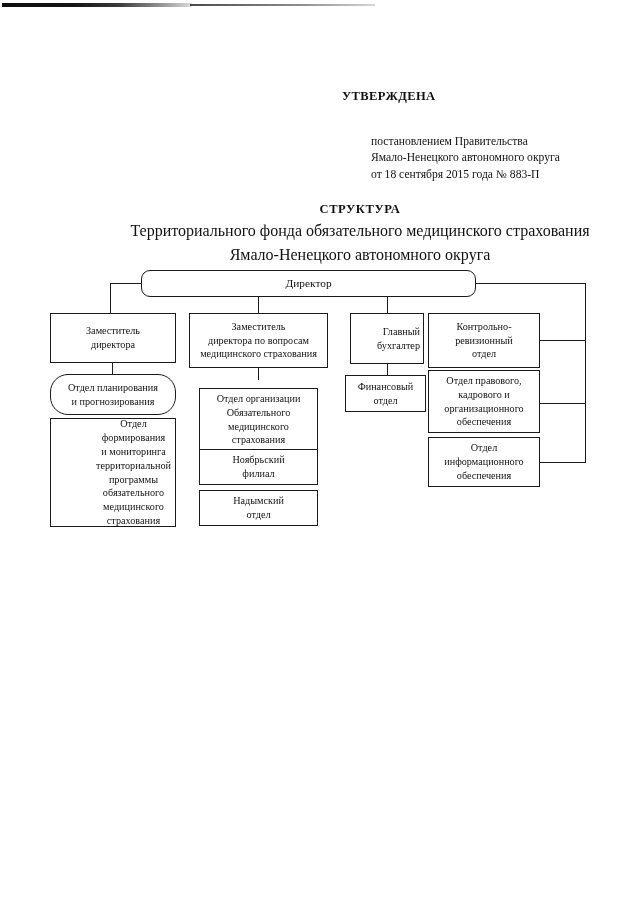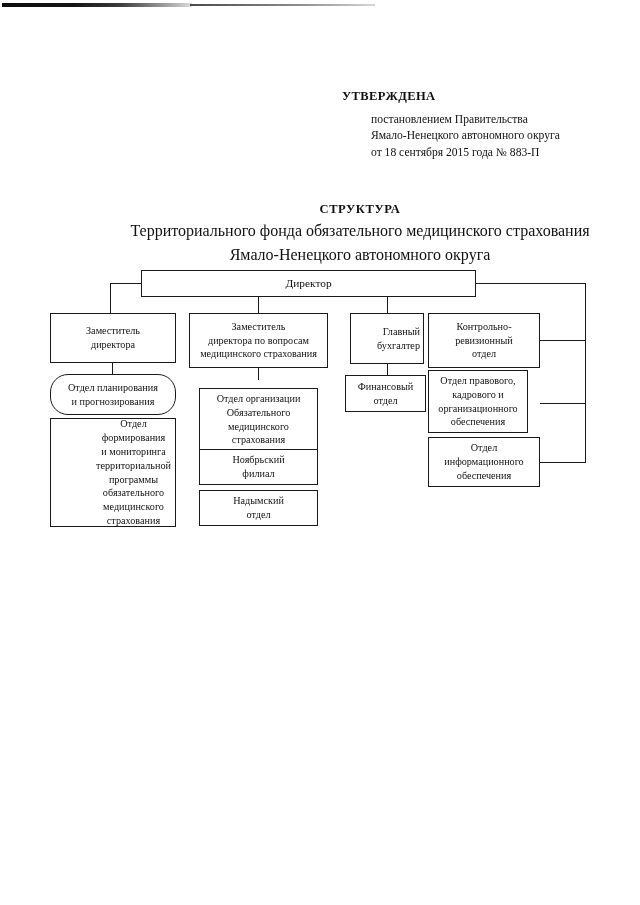--- a/index.html
+++ b/index.html
@@ -41,21 +41,21 @@
     position: absolute;
     left: 342px;
     top: 88px;
     width: 260px;
     line-height: 1.42;
   }
   .header-title {
     font-weight: bold;
     font-size: 12.5px;
     letter-spacing: 0.4px;
-    margin-bottom: 6px;
+    margin-bottom: 28px;
   }
   .header-line {
     font-size: 11.6px;
     white-space: nowrap;
     margin-left: 29px;
   }
 
   
   .doc-title-block {
     position: absolute;
@@ -150,21 +150,21 @@
     <div class="conn h" style="left:540px; top:340px; width:46px;"></div>
     <div class="conn h" style="left:540px; top:403px; width:46px;"></div>
     <div class="conn h" style="left:540px; top:462px; width:46px;"></div>
 
     <div class="conn v" style="left:112px; top:363px; height:11px;"></div>
 
     <div class="conn v" style="left:258px; top:368px; height:12px;"></div>
 
     <div class="conn v" style="left:387px; top:364px; height:11px;"></div>
 
-    <div class="node root" style="left:141px; top:270px; width:335px; height:27px;">
+    <div class="node root" style="left:141px; top:270px; width:335px; height:27px;border-radius:9px;">
       <span class="node-label">Директор</span>
     </div>
 
     <div class="node" style="left:50px; top:313px; width:126px; height:50px;">
       <span class="node-label">Заместитель
 директора</span>
     </div>
 
     <div class="node" style="left:189px; top:313px; width:139px; height:55px;">
       <span class="node-label">Заместитель
@@ -213,21 +213,21 @@
     <div class="node" style="left:199px; top:490px; width:119px; height:36px;">
       <span class="node-label">Надымский
 отдел</span>
     </div>
 
     <div class="node" style="left:345px; top:375px; width:81px; height:37px;">
       <span class="node-label">Финансовый
 отдел</span>
     </div>
 
-    <div class="node" style="left:428px; top:370px; width:100px; height:63px;">
+    <div class="node" style="left:428px; top:370px; width:112px; height:63px;">
       <span class="node-label">Отдел правового,
 кадрового и
 организационного
 обеспечения</span>
     </div>
 
     <div class="node" style="left:428px; top:437px; width:112px; height:50px;">
       <span class="node-label">Отдел
 информационного
 обеспечения</span>

